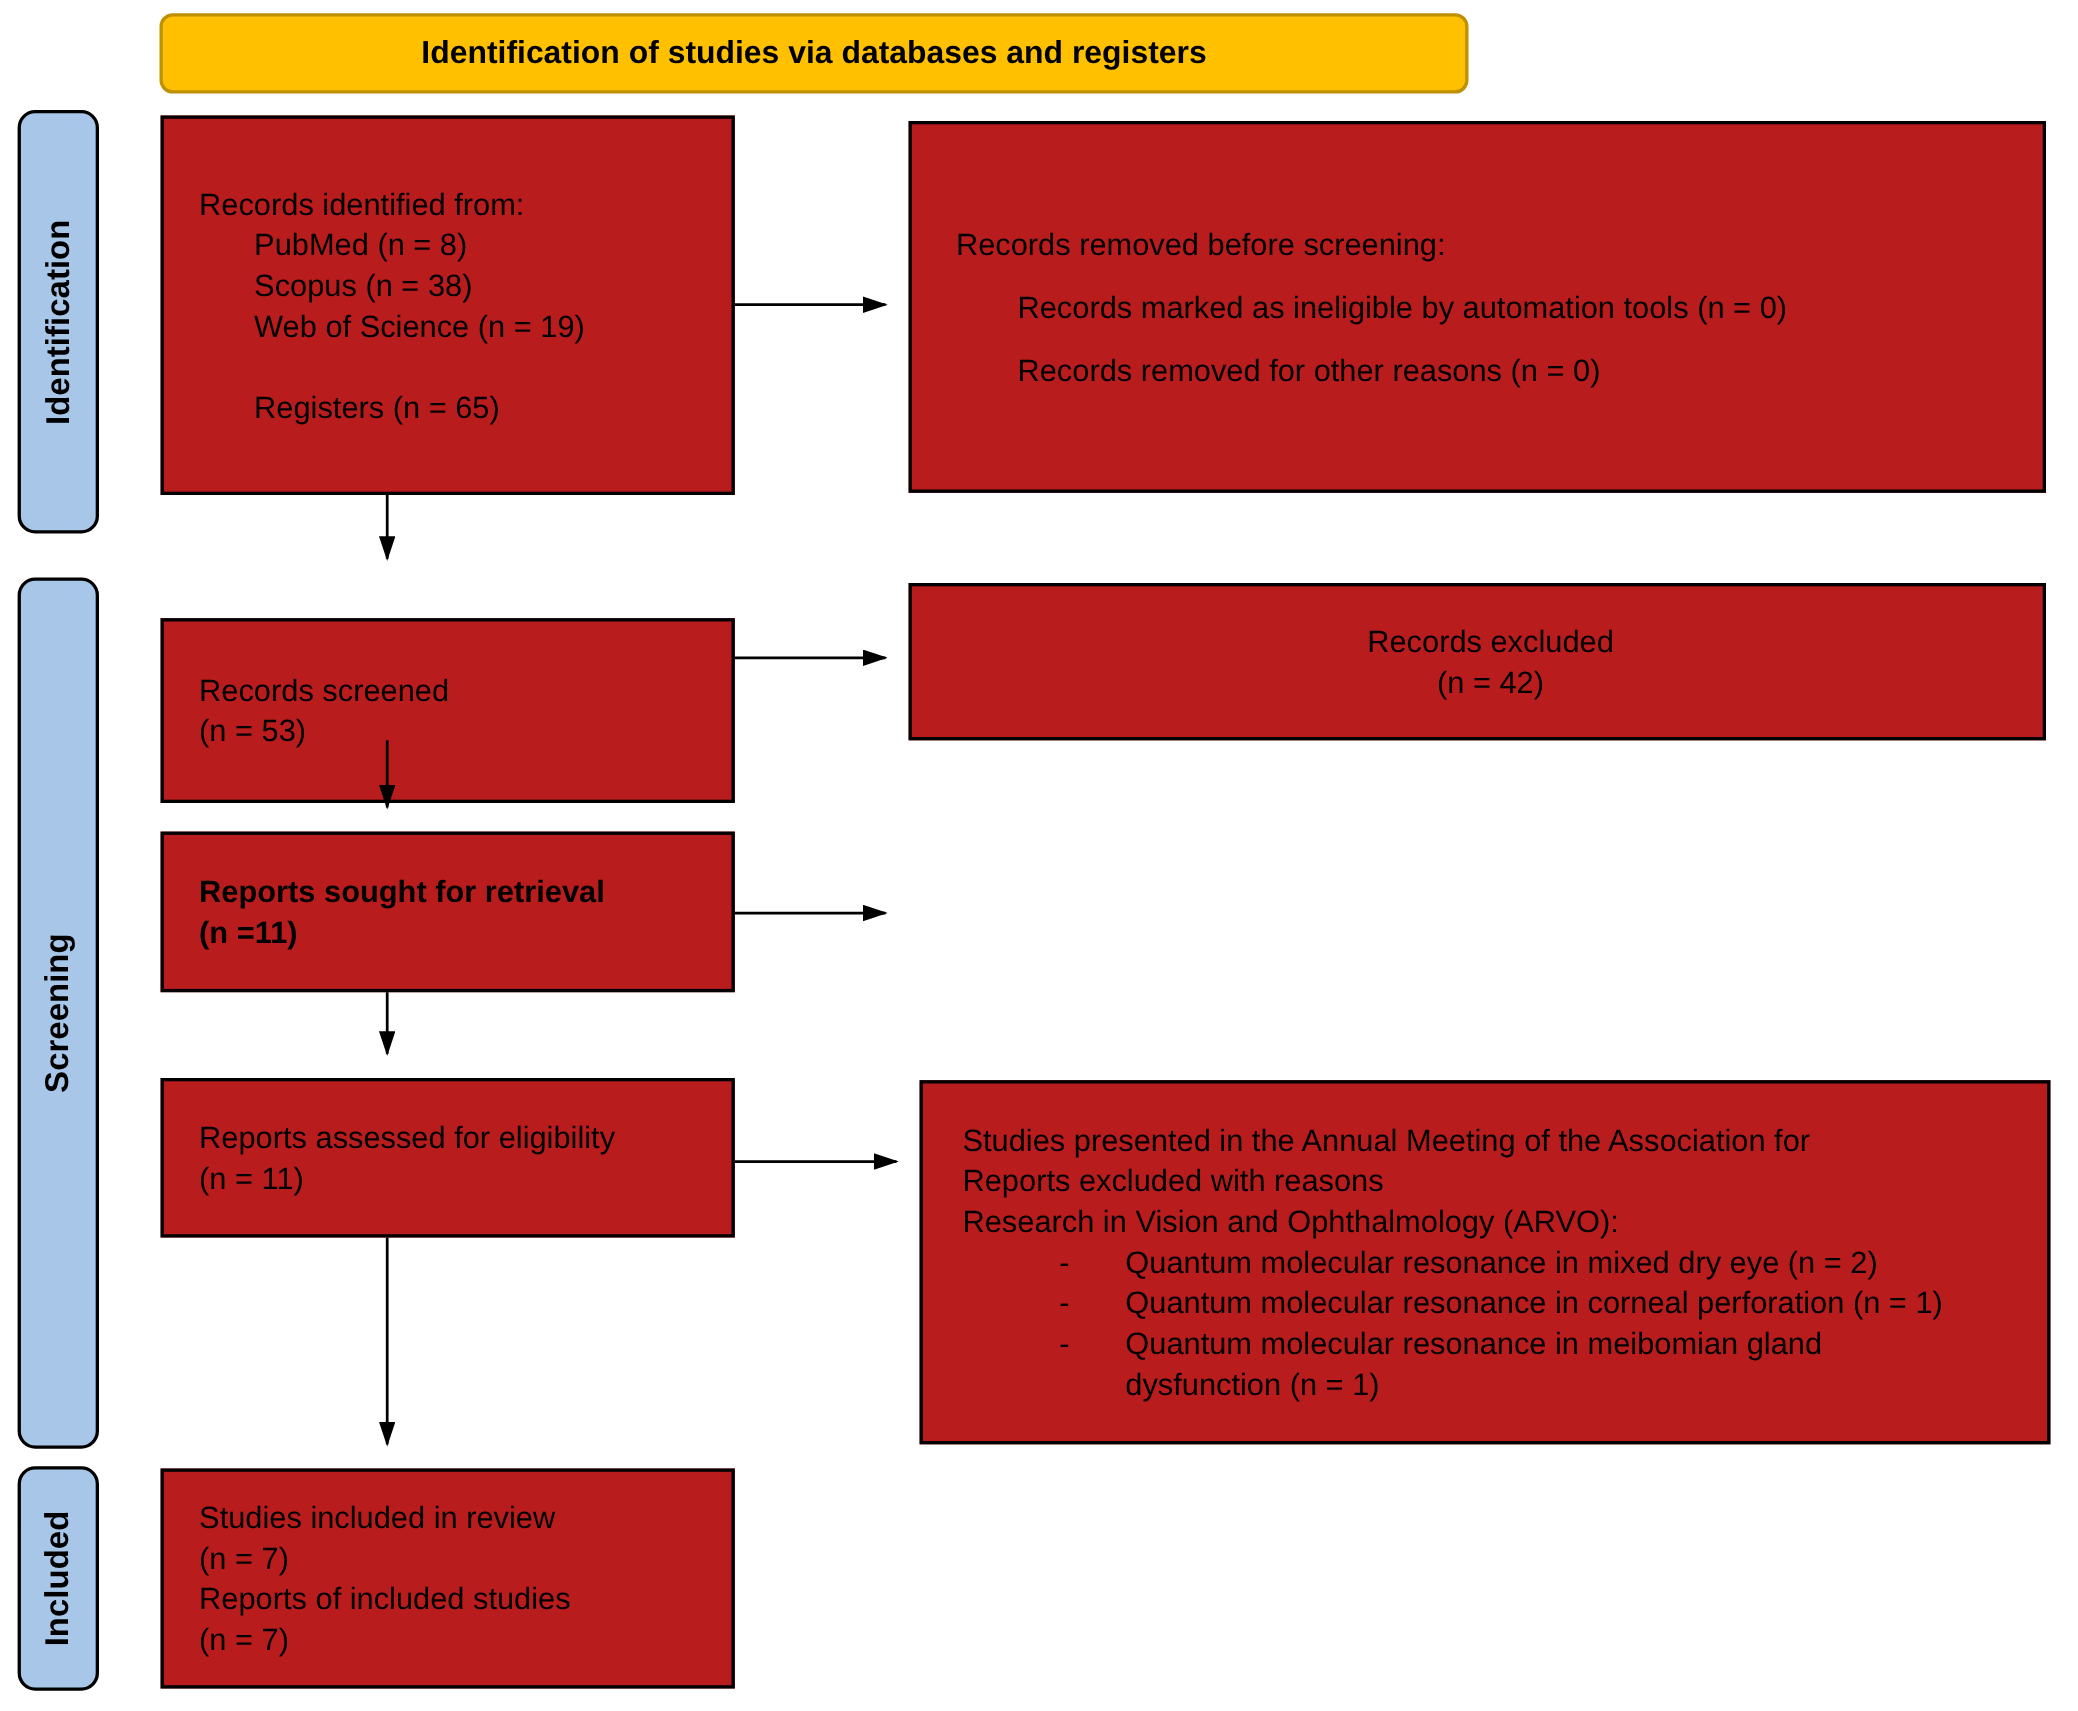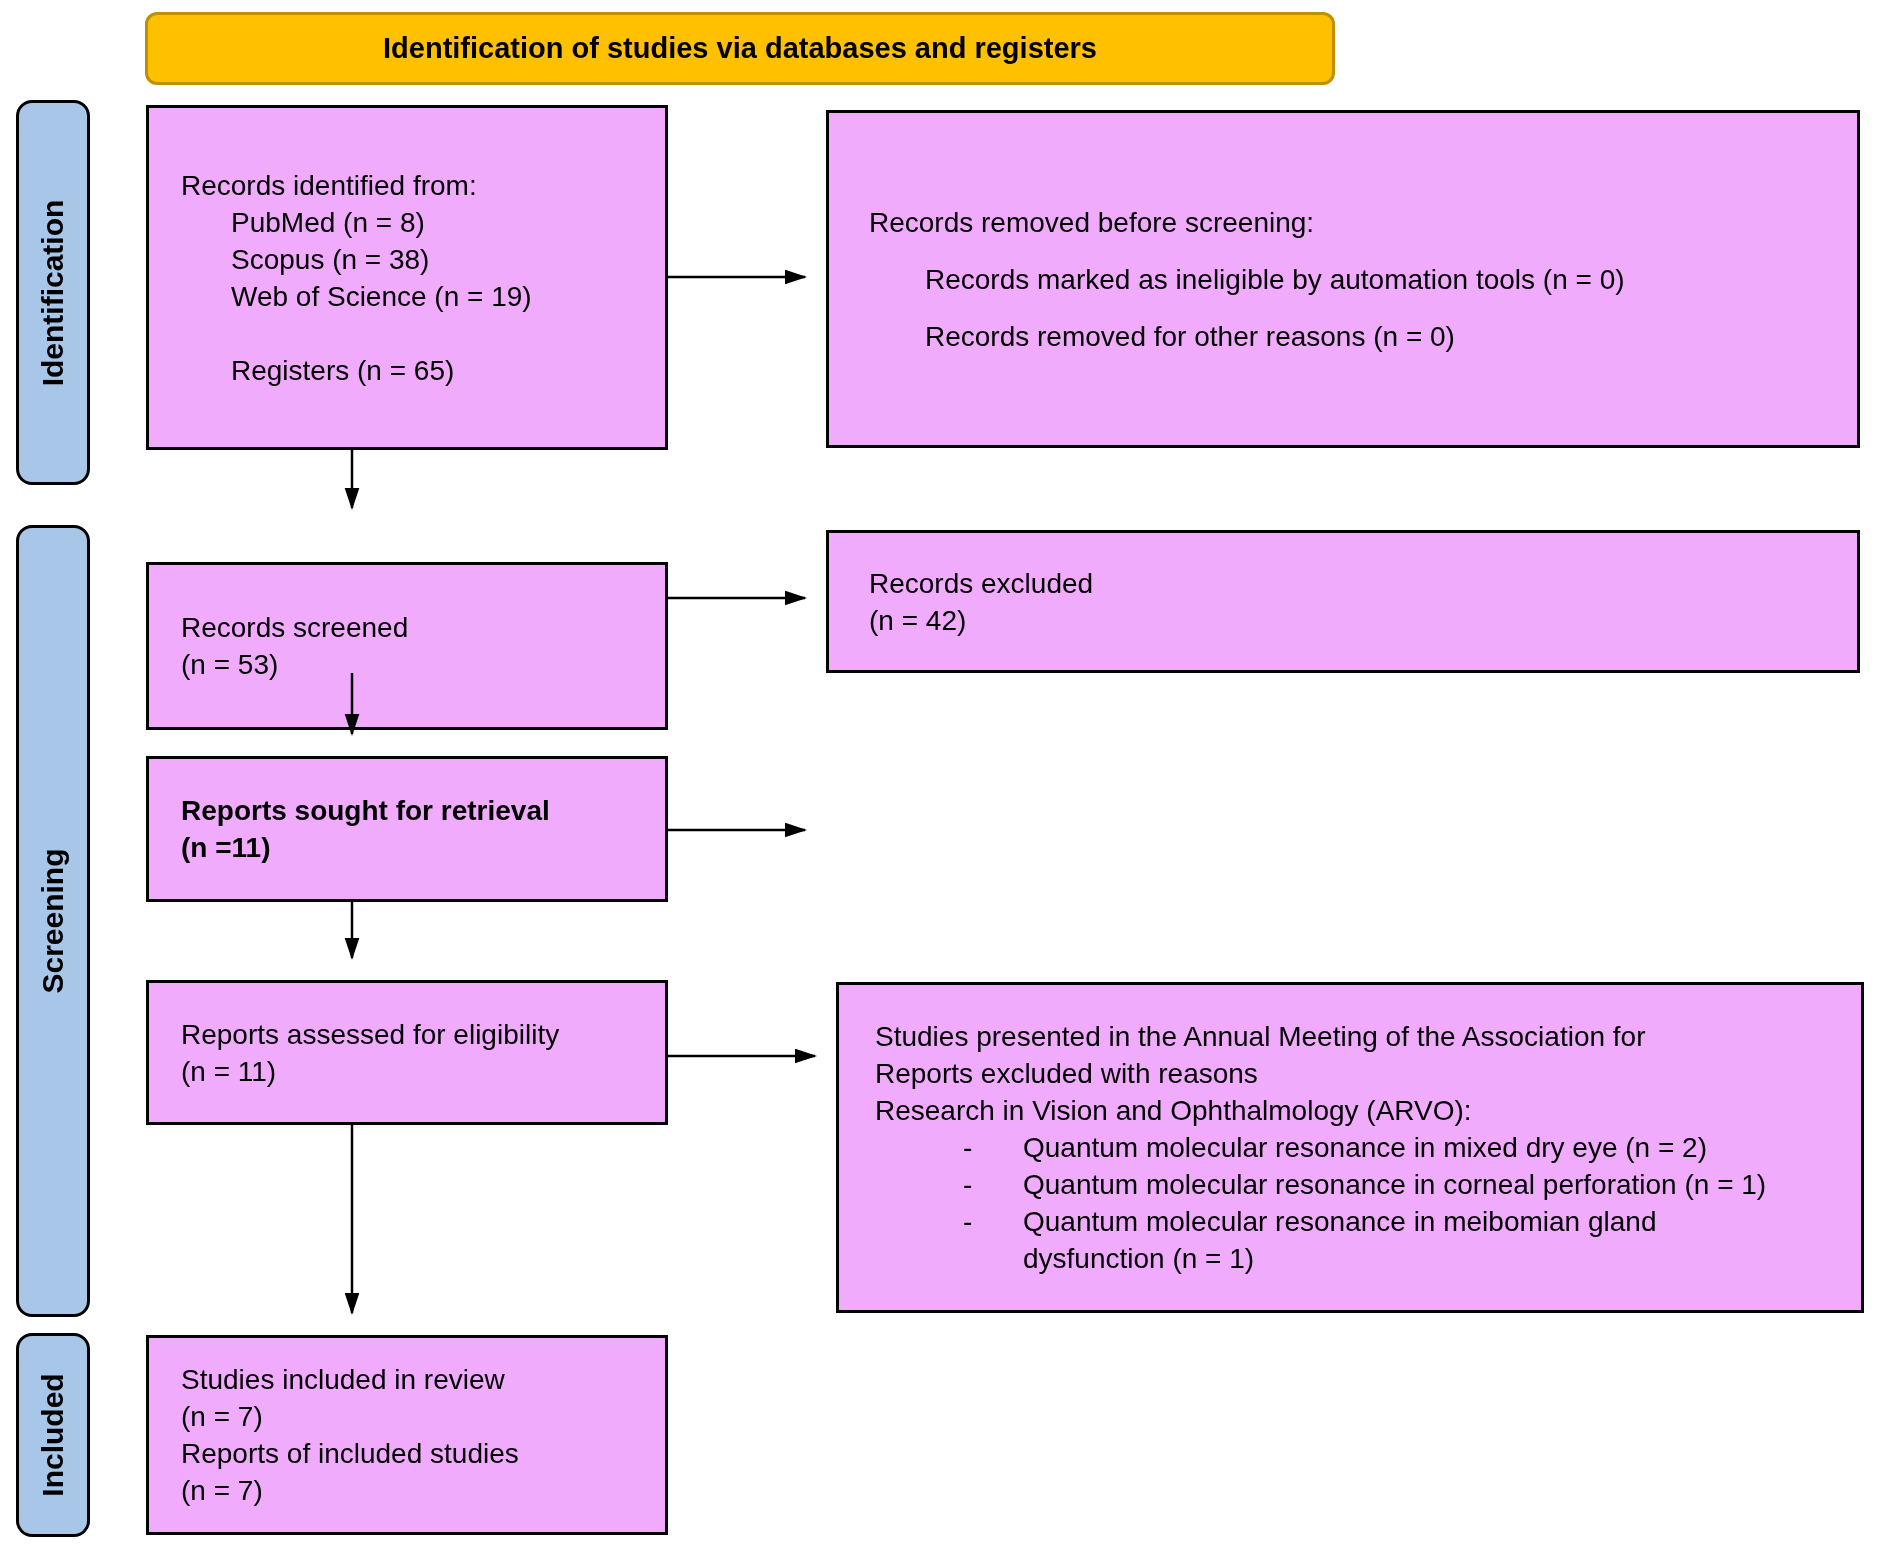--- a/index.html
+++ b/index.html
@@ -53,36 +53,36 @@
     font-weight: bold;
   }
   #bar-identification { top: 100px;  height: 385px; }
   #bar-screening      { top: 525px;  height: 792px; }
   #bar-included       { top: 1333px; height: 204px; }
 
   
   .flow-box {
     position: absolute;
     box-sizing: border-box;
-    background: #f0abfc;
+    background: #b91c1c;
     border: 3px solid #000;
     display: flex;
     flex-direction: column;
     justify-content: center;
     font-size: 28px;
     line-height: 37px;
   }
   .flow-box .indent-1 { margin-left: 50px; }
   .flow-box .gap { height: 37px; }
 
   #box-identified   { left: 146px; top: 105px;  width: 522px;  height: 345px; padding: 0 16px 0 32px; }
   #box-removed      { left: 826px; top: 110px;  width: 1034px; height: 338px; padding: 0 16px 0 40px; gap: 20px; }
   #box-removed .indent-1 { margin-left: 56px; }
   #box-screened     { left: 146px; top: 562px;  width: 522px;  height: 168px; padding: 0 16px 0 32px; }
-  #box-excluded     { left: 826px; top: 530px;  width: 1034px; height: 143px; padding: 0 16px 0 40px; }
+  #box-excluded     { left: 826px; top: 530px;  width: 1034px; height: 143px; padding: 0 16px 0 40px; text-align: center; }
   #box-sought       { left: 146px; top: 756px;  width: 522px;  height: 146px; padding: 0 16px 0 32px; font-weight: bold; }
   #box-notretrieved { left: 826px; top: 758px;  width: 1034px; height: 147px; padding: 0 16px 0 40px; }
   #box-assessed     { left: 146px; top: 980px;  width: 522px;  height: 145px; padding: 0 16px 0 32px; }
   #box-reasons      { left: 836px; top: 982px;  width: 1028px; height: 331px; padding: 0 16px 0 36px; }
   #box-included     { left: 146px; top: 1335px; width: 522px;  height: 200px; padding: 0 16px 0 32px; }
 
   
   .bullet-row { display: flex; }
   .bullet-dash {
     margin-left: 88px;

